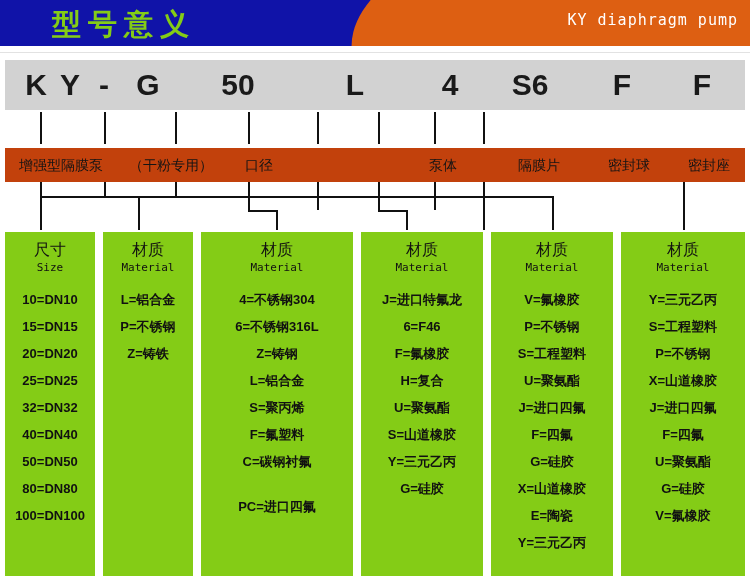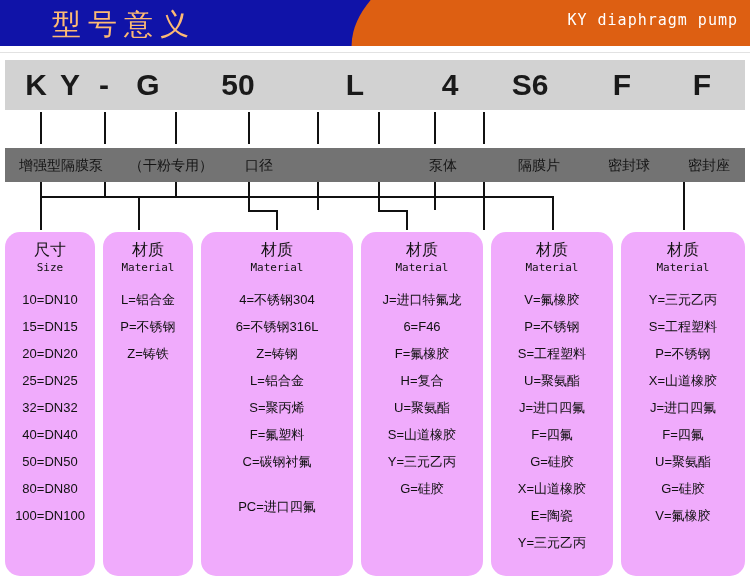--- a/index.html
+++ b/index.html
@@ -19,23 +19,23 @@
   }
   .header-curve{
     position:absolute;right:-30px;top:-82px;
     width:430px;height:210px;
     background:#dd5f12;
     border-radius:50% / 50%;
     transform:rotate(-8deg);
   }
   .header-title{
     position:absolute;left:52px;top:3px;
-    color:#fdba74;
+    color:#84cc16;
     font-size:29px;
-    font-weight:normal;
+    font-weight:bold;
     letter-spacing:7px;
     line-height:42px;
     white-space:nowrap;
     z-index:3;
   }
   .header-sub{
     position:absolute;right:12px;top:11px;
     color:#ffffff;
     font-family:"DejaVu Sans Mono","Liberation Mono",monospace;
     font-size:15px;
@@ -58,64 +58,64 @@
     text-align:center;
     font-size:30px;
     font-weight:bold;
     color:#1a1a1a;
     white-space:nowrap;
   }
 
   
   .label-band{
     position:absolute;left:5px;top:148px;width:740px;height:34px;
-    background:#737373;
+    background:#c2410c;
   }
   .label-item{
     position:absolute;top:0;height:34px;line-height:34px;
     text-align:center;
     font-size:14px;
     color:#141414;
     white-space:nowrap;
   }
 
   
   .tick{
     position:absolute;width:2px;background:#111111;
   }
   .connector{
     position:absolute;background:#111111;
   }
 
   
   .col{
     position:absolute;
-    background:#f0abfc;
+    background:#84cc16;
     box-sizing:border-box;
-    border-radius:15px;
   }
   .col-head{
     text-align:center;
     padding-top:8px;
   }
   .col-head .cn{
     font-size:16px;
     color:#111111;
     line-height:19px;
     font-weight:normal;
   }
   .col-head .en{
     font-family:"DejaVu Sans Mono","Liberation Mono",monospace;
     font-size:11px;
     color:#111111;
     line-height:17px;
   }
   .col-list{
     margin:8px;padding:0;list-style:none;
     margin-top:10px;
+    font-weight:bold;
   }
   .col-list li{
     font-size:13px;
     color:#111111;
     line-height:15px;
     padding:6px 0 6px 0;
     text-align:center;
     white-space:nowrap;
   }
   .col-list li.spacer{

